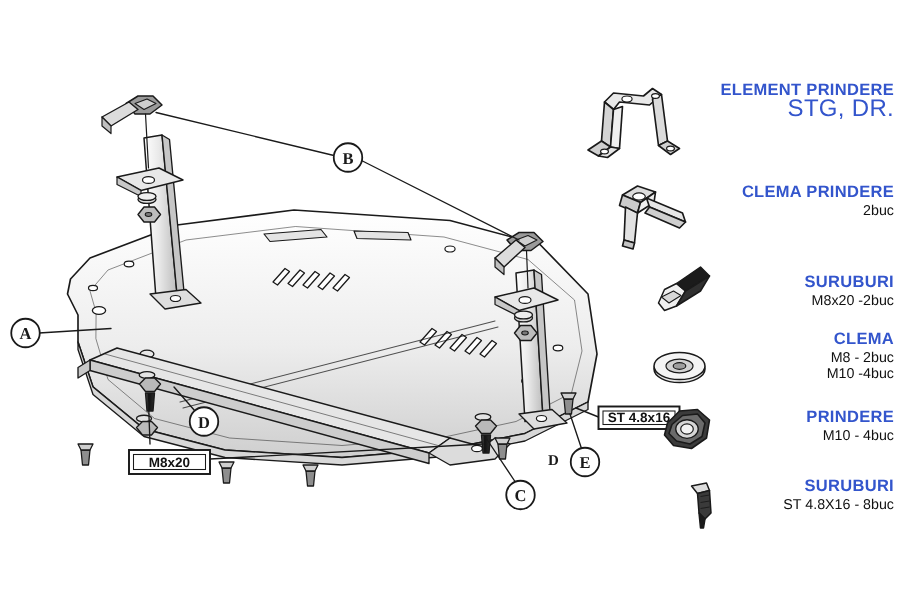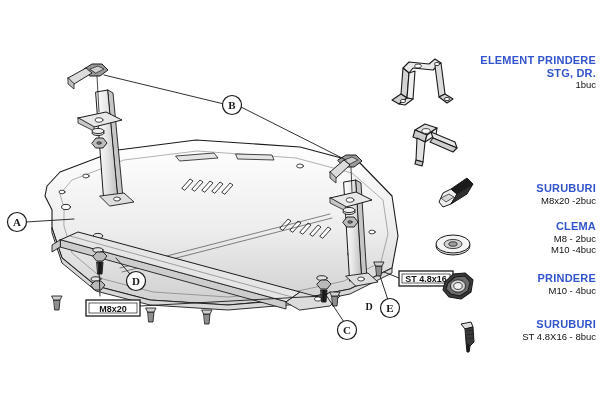--- a/index.html
+++ b/index.html
@@ -50,22 +50,22 @@
   .legend-title {
     color: #3355cc;
     font-weight: bold;
     font-size: 11px;
     letter-spacing: 0.2px;
     line-height: 12.5px;
     white-space: nowrap;
   }
   .legend-title2 {
     color: #3355cc;
-    font-weight: bold;
-    font-size: 11px;
+    font-weight: normal;
+    font-size: 16px;
     letter-spacing: 0.2px;
     line-height: 12.5px;
     white-space: nowrap;
   }
   .legend-sub {
     color: #111111;
     font-size: 9.5px;
     line-height: 11.5px;
     white-space: nowrap;
   }
@@ -332,39 +332,42 @@
             <ellipse cx="33" cy="12" rx="3.4" ry="2" fill="#ffffff" stroke-width="0.8"></ellipse>
             <ellipse cx="52" cy="10" rx="2.6" ry="1.6" fill="#ffffff" stroke-width="0.8"></ellipse>
             <ellipse cx="18" cy="47" rx="2.6" ry="1.6" fill="#ffffff" stroke-width="0.8"></ellipse>
             <ellipse cx="62" cy="45" rx="2.6" ry="1.6" fill="#ffffff" stroke-width="0.8"></ellipse>
           </g>
         </svg>
       </div>
       <div class="legend-text">
         <div class="legend-title">ELEMENT PRINDERE</div>
         <div class="legend-title2">STG, DR.</div>
-        <div class="legend-sub">1buc</div>
       </div>
     </div>
 
     <div class="legend-row" id="row-clema">
       <div class="legend-icon" style="left:18px; top:-6px;">
         <svg width="62" height="52" viewBox="0 0 62 52">
           <g stroke="#1a1a1a" fill="#e9e9e9" stroke-width="1.1" stroke-linejoin="round">
             <path d="M 12,14 L 22,8 L 34,12 L 24,19 Z" fill="#dcdcdc"></path>
             <path d="M 12,14 L 24,19 L 22,26 L 10,21 Z" fill="#cccccc"></path>
             <path d="M 24,19 L 34,12 L 33,19 L 22,26 Z" fill="#efefef"></path>
             <ellipse cx="23" cy="15" rx="4.2" ry="2.4" fill="#ffffff" stroke-width="0.8"></ellipse>
             <path d="M 28,16 L 52,26 L 54,32 L 30,22 Z" fill="#e6e6e6"></path>
             <path d="M 30,22 L 54,32 L 50,36 L 27,26 Z" fill="#cfcfcf"></path>
             <path d="M 14,22 L 22,26 L 20,46 L 13,44 Z" fill="#e2e2e2"></path>
             <path d="M 13,44 L 20,46 L 19,50 L 12,48 Z" fill="#c4c4c4"></path>
           </g>
         </svg>
       </div>
+      <div class="legend-text">
+        <div class="legend-title">CLEMA PRINDERE</div>
+        <div class="legend-sub">2buc</div>
+      </div>
     </div>
 
     <div class="legend-row" id="row-suruburi1">
       <div class="legend-icon" style="left:42px; top:-6px;">
         <svg width="56" height="42" viewBox="0 0 56 42">
           <g stroke="#1a1a1a" stroke-width="1.0" stroke-linejoin="round">
             <path d="M 12,26 L 16,17 L 24,13 L 30,18 L 24,28 L 16,31 Z" fill="#efefef"></path>
             <path d="M 24,13 L 30,18 L 46,8 L 40,2 Z" fill="#1b1b1b"></path>
             <path d="M 30,18 L 24,28 L 40,18 L 46,8 Z" fill="#2f2f2f"></path>
             <path d="M 14,22 L 22,18 L 27,21 L 19,26 Z" fill="#d8d8d8" stroke-width="0.7"></path>

